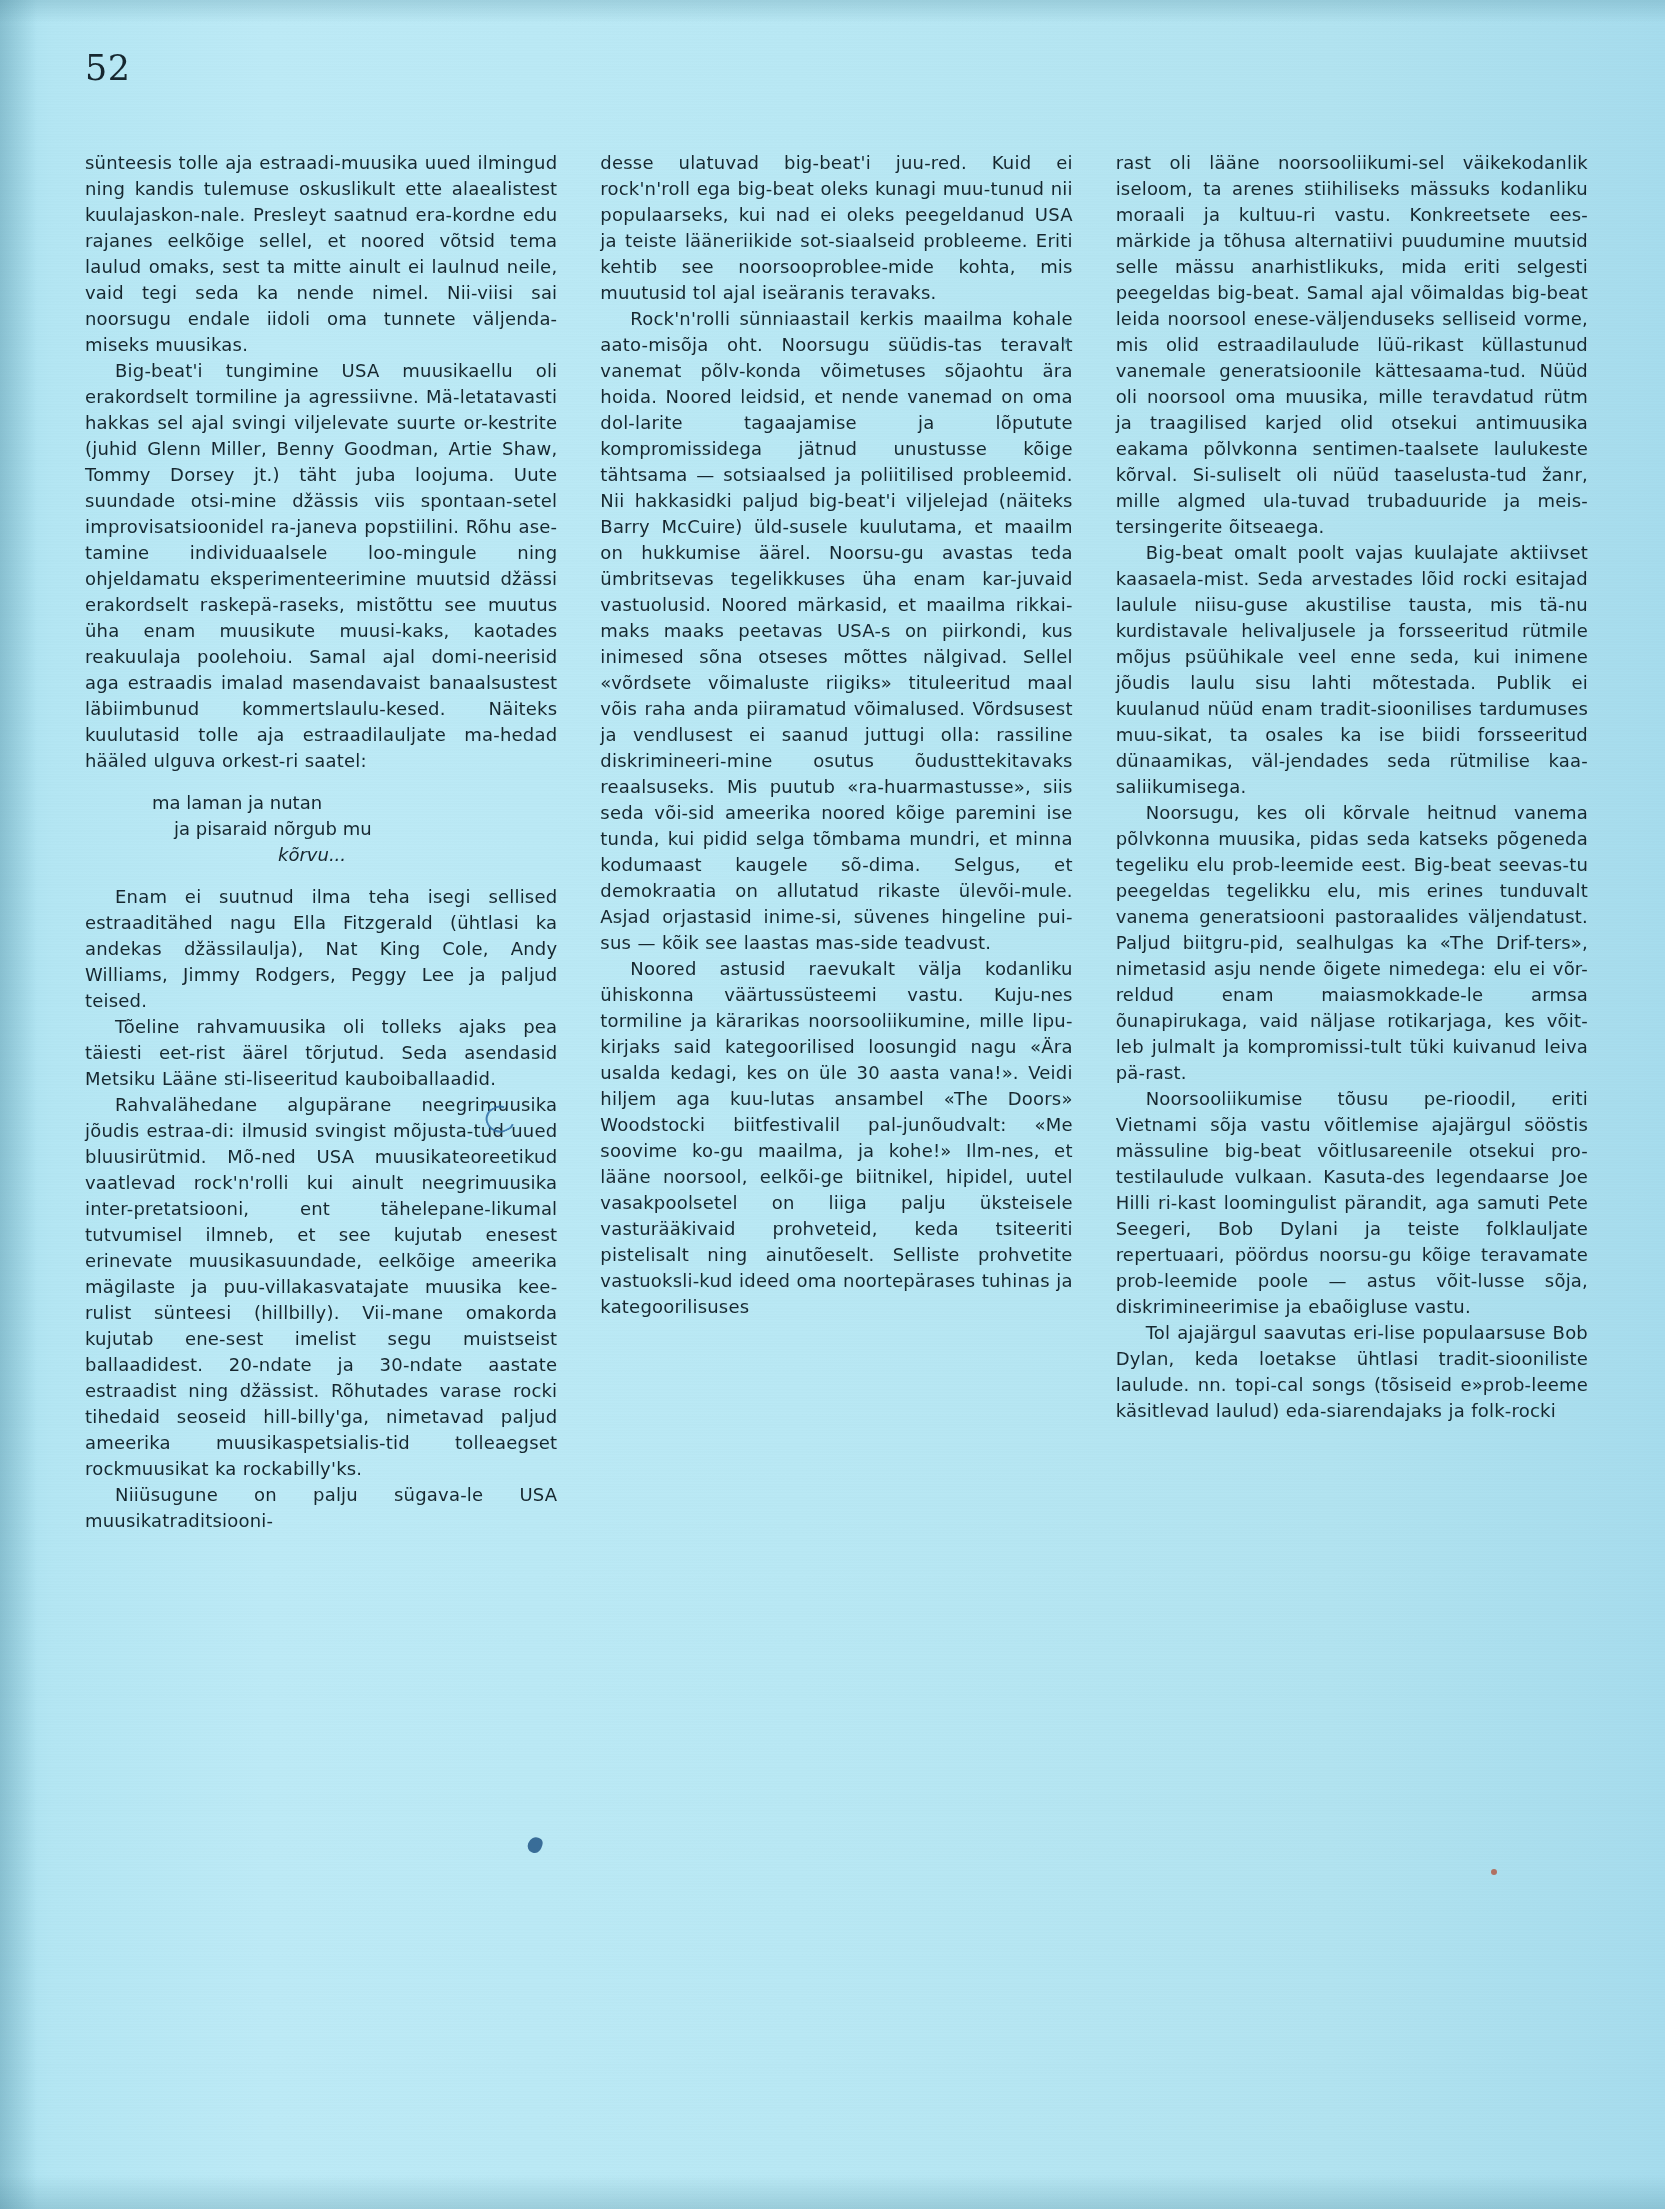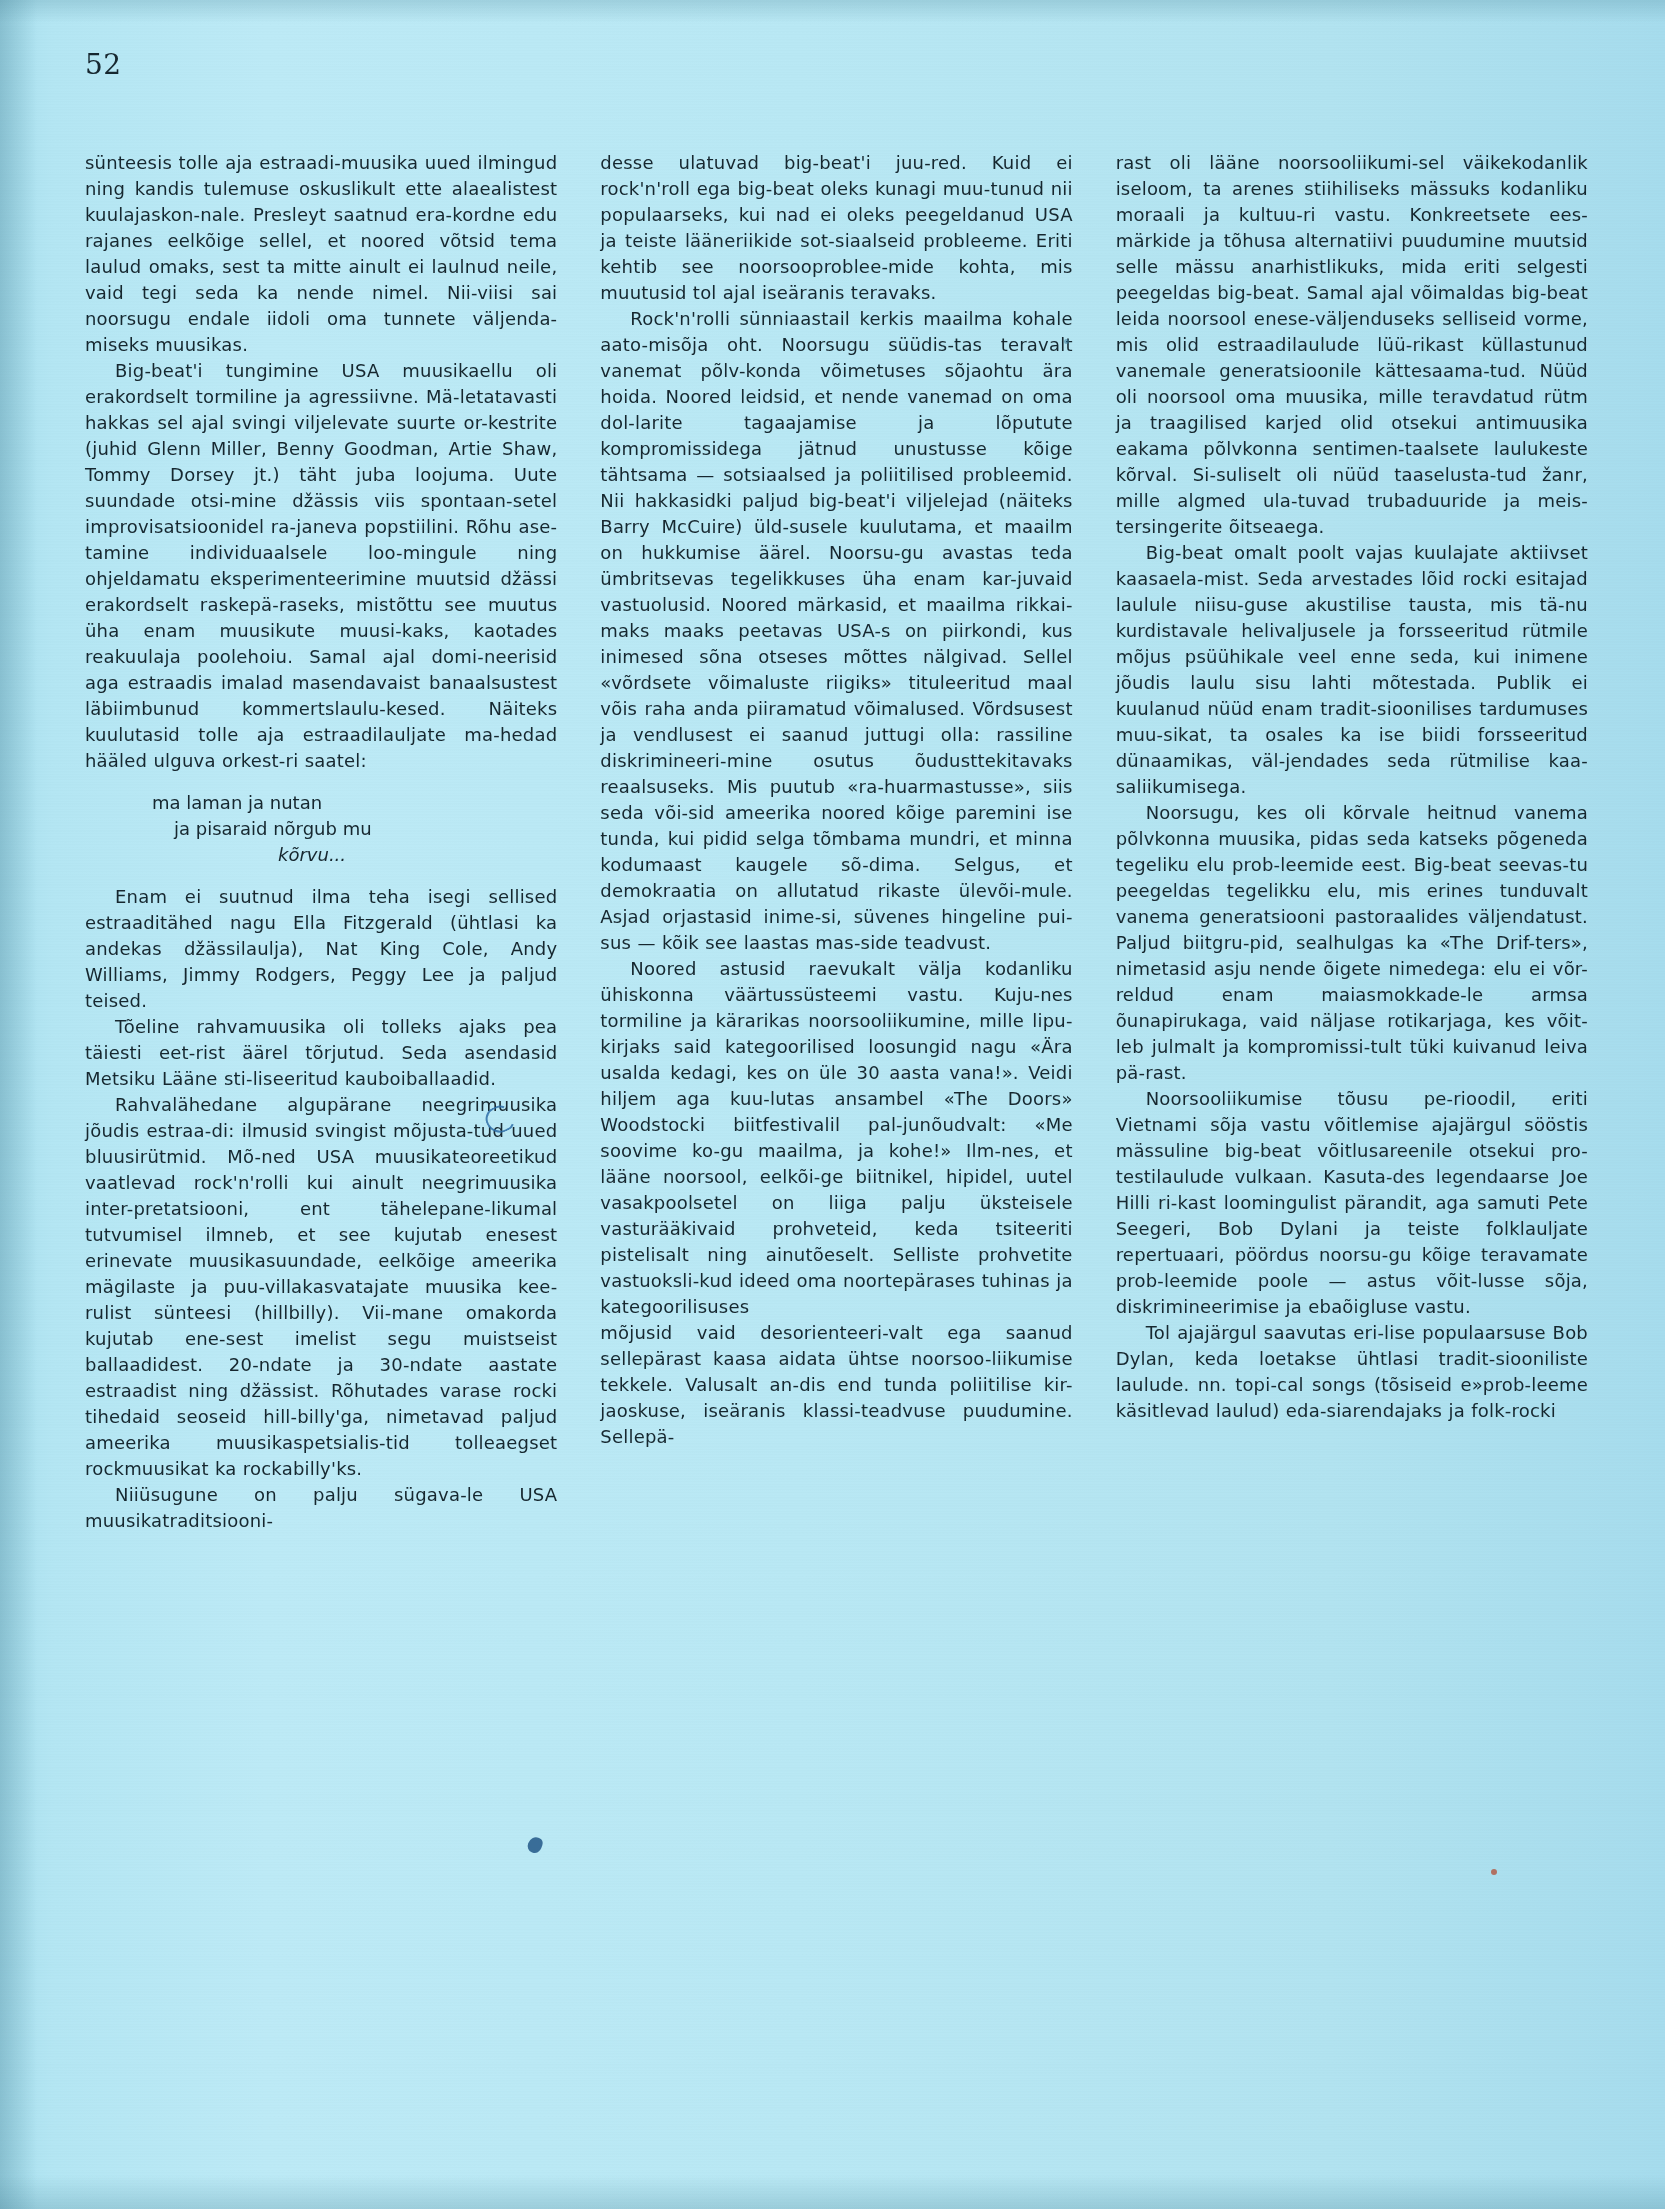--- a/index.html
+++ b/index.html
@@ -46,21 +46,21 @@
   .edge-bottom {
     position: absolute;
     left: 0; right: 0; bottom: 0; height: 35px;
     background: linear-gradient(0deg, rgba(60,120,140,0.25), rgba(60,120,140,0.0));
   }
 
   .page-number {
     position: absolute;
     left: 85px;
     top: 48px;
-    font-size: 28px;
+    font-size: 35px;
     font-family: "DejaVu Serif", serif;
     color: #16272f;
     letter-spacing: 0.4px;
   }
 
   .columns {
     position: absolute;
     left: 85px;
     top: 150px;
     width: 1503px;
@@ -164,21 +164,20 @@
         </div>
         <p class="indent">Enam ei suutnud ilma teha isegi sellised estraaditähed nagu Ella Fitzgerald (ühtlasi ka andekas džässilaulja), Nat King Cole, Andy Williams, Jimmy Rodgers, Peggy Lee ja paljud teised.</p>
         <p class="indent">Tõeline rahvamuusika oli tolleks ajaks pea täiesti eet-rist äärel tõrjutud. Seda asendasid Metsiku Lääne sti-liseeritud kauboiballaadid.</p>
         <p class="indent">Rahvalähedane algupärane neegrimuusika jõudis estraa-di: ilmusid svingist mõjusta-tud uued bluusirütmid. Mõ-ned USA muusikateoreetikud vaatlevad rock'n'rolli kui ainult neegrimuusika inter-pretatsiooni, ent tähelepane-likumal tutvumisel ilmneb, et see kujutab enesest erinevate muusikasuundade, eelkõige ameerika mägilaste ja puu-villakasvatajate muusika kee-rulist sünteesi (<b>hillbilly</b>). Vii-mane omakorda kujutab ene-sest imelist segu muistseist ballaadidest. 20-ndate ja 30-ndate aastate estraadist ning džässist. Rõhutades varase rocki tihedaid seoseid <b>hill-billy</b>'ga, nimetavad paljud ameerika muusikaspetsialis-tid tolleaegset rockmuusikat ka <b>rockabilly</b>'ks.</p>
         <p class="indent">Niiüsugune on palju sügava-le USA muusikatraditsiooni-</p>
       </div>
     <div class="col" id="col-1">
         <p class="noindent">desse ulatuvad <b>big-beat</b>'i juu-red. Kuid ei rock'n'roll ega <b>big-beat</b> oleks kunagi muu-tunud nii populaarseks, kui nad ei oleks peegeldanud USA ja teiste lääneriikide sot-siaalseid probleeme. Eriti kehtib see noorsooproblee-mide kohta, mis muutusid tol ajal iseäranis teravaks.</p>
         <p class="indent">Rock'n'rolli sünniaastail kerkis maailma kohale aato-misõja oht. Noorsugu süüdis-tas teravalt vanemat põlv-konda võimetuses sõjaohtu ära hoida. Noored leidsid, et nende vanemad on oma dol-larite tagaajamise ja lõputute kompromissidega jätnud unustusse kõige tähtsama — sotsiaalsed ja poliitilised probleemid. Nii hakkasidki paljud <b>big-beat</b>'i viljelejad (näiteks Barry McCuire) üld-susele kuulutama, et maailm on hukkumise äärel. Noorsu-gu avastas teda ümbritsevas tegelikkuses üha enam kar-juvaid vastuolusid. Noored märkasid, et maailma rikkai-maks maaks peetavas USA-s on piirkondi, kus inimesed sõna otseses mõttes nälgivad. Sellel «võrdsete võimaluste riigiks» tituleeritud maal võis raha anda piiramatud võimalused. Võrdsusest ja vendlusest ei saanud juttugi olla: rassiline diskrimineeri-mine osutus õudusttekitavaks reaalsuseks. Mis puutub «ra-huarmastusse», siis seda või-sid ameerika noored kõige paremini ise tunda, kui pidid selga tõmbama mundri, et minna kodumaast kaugele sõ-dima. Selgus, et demokraatia on allutatud rikaste ülevõi-mule. Asjad orjastasid inime-si, süvenes hingeline pui-sus — kõik see laastas mas-side teadvust.</p>
         <p class="indent">Noored astusid raevukalt välja kodanliku ühiskonna väärtussüsteemi vastu. Kuju-nes tormiline ja kärarikas noorsooliikumine, mille lipu-kirjaks said kategoorilised loosungid nagu «Ära usalda kedagi, kes on üle 30 aasta vana!». Veidi hiljem aga kuu-lutas ansambel «The Doors» Woodstocki biitfestivalil pal-junõudvalt: «Me soovime ko-gu maailma, ja kohe!» Ilm-nes, et lääne noorsool, eelkõi-ge biitnikel, hipidel, uutel vasakpoolsetel on liiga palju üksteisele vasturääkivaid prohveteid, keda tsiteeriti pistelisalt ning ainutõeselt. Selliste prohvetite vastuoksli-kud ideed oma noortepärases tuhinas ja kategoorilisuses</p>
-        <p class="noindent">mõjusid vaid desorienteeri-valt ega saanud sellepärast kaasa aidata ühtse noorsoo-liikumise tekkele. Valusalt an-dis end tunda poliitilise kir-jaoskuse, iseäranis klassi-teadvuse puudumine. Sellepä-</p>
       </div>
     <div class="col" id="col-2">
         <p class="noindent">rast oli lääne noorsooliikumi-sel väikekodanlik iseloom, ta arenes stiihiliseks mässuks kodanliku moraali ja kultuu-ri vastu. Konkreetsete ees-märkide ja tõhusa alternatiivi puudumine muutsid selle mässu anarhistlikuks, mida eriti selgesti peegeldas <b>big-beat.</b> Samal ajal võimaldas <b>big-beat</b> leida noorsool enese-väljenduseks selliseid vorme, mis olid estraadilaulude lüü-rikast küllastunud vanemale generatsioonile kättesaama-tud. Nüüd oli noorsool oma muusika, mille teravdatud rütm ja traagilised karjed olid otsekui antimuusika eakama põlvkonna sentimen-taalsete laulukeste kõrval. Si-suliselt oli nüüd taaselusta-tud žanr, mille algmed ula-tuvad trubaduuride ja meis-tersingerite õitseaega.</p>
         <p class="indent"><b>Big-beat</b> omalt poolt vajas kuulajate aktiivset kaasaela-mist. Seda arvestades lõid rocki esitajad laulule niisu-guse akustilise tausta, mis tä-nu kurdistavale helivaljusele ja forsseeritud rütmile mõjus psüühikale veel enne seda, kui inimene jõudis laulu sisu lahti mõtestada. Publik ei kuulanud nüüd enam tradit-sioonilises tardumuses muu-sikat, ta osales ka ise biidi forsseeritud dünaamikas, väl-jendades seda rütmilise kaa-saliikumisega.</p>
         <p class="indent">Noorsugu, kes oli kõrvale heitnud vanema põlvkonna muusika, pidas seda katseks põgeneda tegeliku elu prob-leemide eest. <b>Big-beat</b> seevas-tu peegeldas tegelikku elu, mis erines tunduvalt vanema generatsiooni pastoraalides väljendatust. Paljud biitgru-pid, sealhulgas ka «The Drif-ters», nimetasid asju nende õigete nimedega: elu ei võr-reldud enam maiasmokkade-le armsa õunapirukaga, vaid näljase rotikarjaga, kes võit-leb julmalt ja kompromissi-tult tüki kuivanud leiva pä-rast.</p>
         <p class="indent">Noorsooliikumise tõusu pe-rioodil, eriti Vietnami sõja vastu võitlemise ajajärgul sööstis mässuline <b>big-beat</b> võitlusareenile otsekui pro-testilaulude vulkaan. Kasuta-des legendaarse Joe Hilli ri-kast loomingulist pärandit, aga samuti Pete Seegeri, Bob Dylani ja teiste folklauljate repertuaari, pöördus noorsu-gu kõige teravamate prob-leemide poole — astus võit-lusse sõja, diskrimineerimise ja ebaõigluse vastu.</p>
         <p class="indent">Tol ajajärgul saavutas eri-lise populaarsuse Bob Dylan, keda loetakse ühtlasi tradit-siooniliste laulude. nn. <b>topi-cal songs</b> (tõsiseid e»prob-leeme käsitlevad laulud) eda-siarendajaks ja folk-rocki</p>
       </div>
   </div>
 

